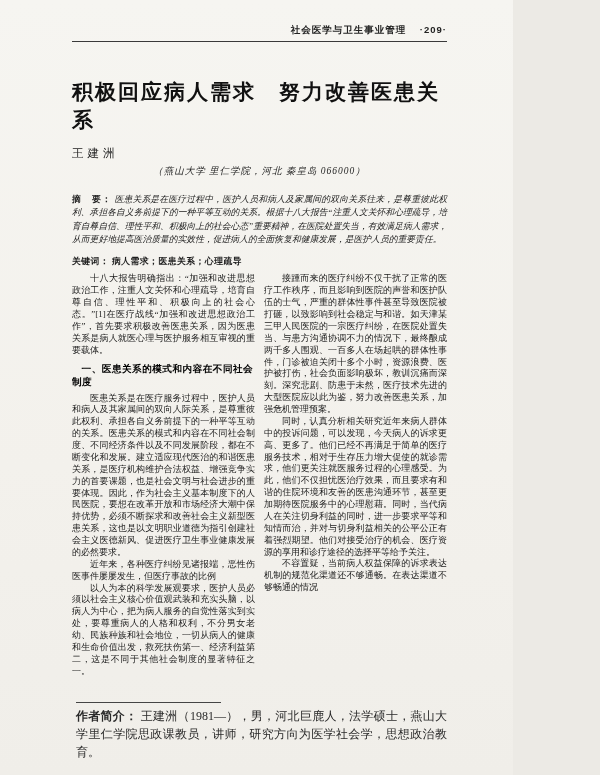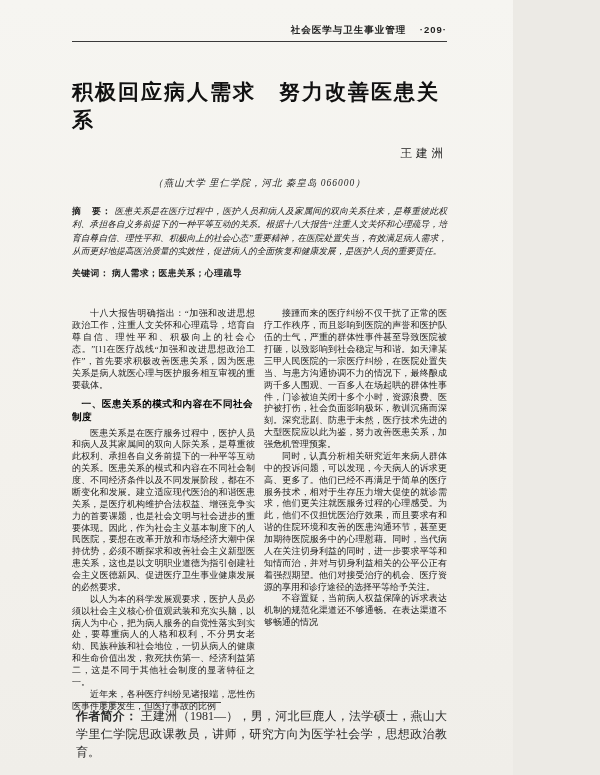--- a/index.html
+++ b/index.html
@@ -37,26 +37,26 @@
   .title {
     margin: 36px 0 12px 0;
     text-align: left;
     font-size: 21px;
     font-weight: 700;
     letter-spacing: 2px;
     font-family: "Liberation Sans", sans-serif;
     color: #111;
   }
   .author {
-    text-align: right;
+    text-align: left;
     font-size: 11.5px;
     letter-spacing: 4px;
   }
   .affiliation {
-    margin-top: 16px;
+    margin-top: 4px;
     text-align: center;
     font-size: 9.5px;
     font-style: italic;
     letter-spacing: 1px;
     color: #222;
   }
   
   .abstract {
     margin-top: 15px;
     font-size: 8.8px;
@@ -70,21 +70,21 @@
     margin-top: 8px;
     font-size: 8.8px;
     line-height: 1.5;
     font-weight: 700;
     letter-spacing: 0.5px;
   }
   
   .columns {
     display: flex;
     column-gap: 9px;
-    margin-top: 28px;
+    margin-top: 5px;
     height: 452px;
     overflow: hidden;
   }
   .col { flex: 1 1 0; min-width: 0; }
   .col p {
     margin: 0;
     font-size: 9px;
     line-height: 1.32;
     text-align: justify;
     text-indent: 2em;
@@ -143,22 +143,22 @@
     <span class="label">关键词：</span>
     <span>病人需求；医患关系；心理疏导</span>
   </div>
 
   <div class="columns">
 
     <div class="col">
       <p class="para">十八大报告明确指出：“加强和改进思想政治工作，注重人文关怀和心理疏导，培育自尊自信、理性平和、积极向上的社会心态。”[1]在医疗战线“加强和改进思想政治工作”，首先要求积极改善医患关系，因为医患关系是病人就医心理与医护服务相互审视的重要载体。</p>
       <h3 class="sec-heading">一、医患关系的模式和内容在不同社会制度</h3>
       <p class="para">医患关系是在医疗服务过程中，医护人员和病人及其家属间的双向人际关系，是尊重彼此权利、承担各自义务前提下的一种平等互动的关系。医患关系的模式和内容在不同社会制度、不同经济条件以及不同发展阶段，都在不断变化和发展。建立适应现代医治的和谐医患关系，是医疗机构维护合法权益、增强竞争实力的首要课题，也是社会文明与社会进步的重要体现。因此，作为社会主义基本制度下的人民医院，要想在改革开放和市场经济大潮中保持优势，必须不断探求和改善社会主义新型医患关系，这也是以文明职业道德为指引创建社会主义医德新风、促进医疗卫生事业健康发展的必然要求。</p>
+      <p class="para">近年来，各种医疗纠纷见诸报端，恶性伤医事件屡屡发生，但医疗事故的比例</p>
       <p class="para">以人为本的科学发展观要求，医护人员必须以社会主义核心价值观武装和充实头脑，以病人为中心，把为病人服务的自觉性落实到实处，要尊重病人的人格和权利，不分男女老幼、民族种族和社会地位，一切从病人的健康和生命价值出发，救死扶伤第一、经济利益第二，这是不同于其他社会制度的显著特征之一。</p>
-      <p class="para">近年来，各种医疗纠纷见诸报端，恶性伤医事件屡屡发生，但医疗事故的比例</p>
     </div>
 
     <div class="col">
       <p class="para">接踵而来的医疗纠纷不仅干扰了正常的医疗工作秩序，而且影响到医院的声誉和医护队伍的士气，严重的群体性事件甚至导致医院被打砸，以致影响到社会稳定与和谐。如天津某三甲人民医院的一宗医疗纠纷，在医院处置失当、与患方沟通协调不力的情况下，最终酿成两千多人围观、一百多人在场起哄的群体性事件，门诊被迫关闭十多个小时，资源浪费、医护被打伤，社会负面影响极坏，教训沉痛而深刻。深究悲剧、防患于未然，医疗技术先进的大型医院应以此为鉴，努力改善医患关系，加强危机管理预案。</p>
       <p class="para">同时，认真分析相关研究近年来病人群体中的投诉问题，可以发现，今天病人的诉求更高、更多了。他们已经不再满足于简单的医疗服务技术，相对于生存压力增大促使的就诊需求，他们更关注就医服务过程的心理感受。为此，他们不仅担忧医治疗效果，而且要求有和谐的住院环境和友善的医患沟通环节，甚至更加期待医院服务中的心理慰藉。同时，当代病人在关注切身利益的同时，进一步要求平等和知情而治，并对与切身利益相关的公平公正有着强烈期望。他们对接受治疗的机会、医疗资源的享用和诊疗途径的选择平等给予关注。</p>
       <p class="para">不容置疑，当前病人权益保障的诉求表达机制的规范化渠道还不够通畅。在表达渠道不够畅通的情况</p>
     </div>
 
   </div>
 

